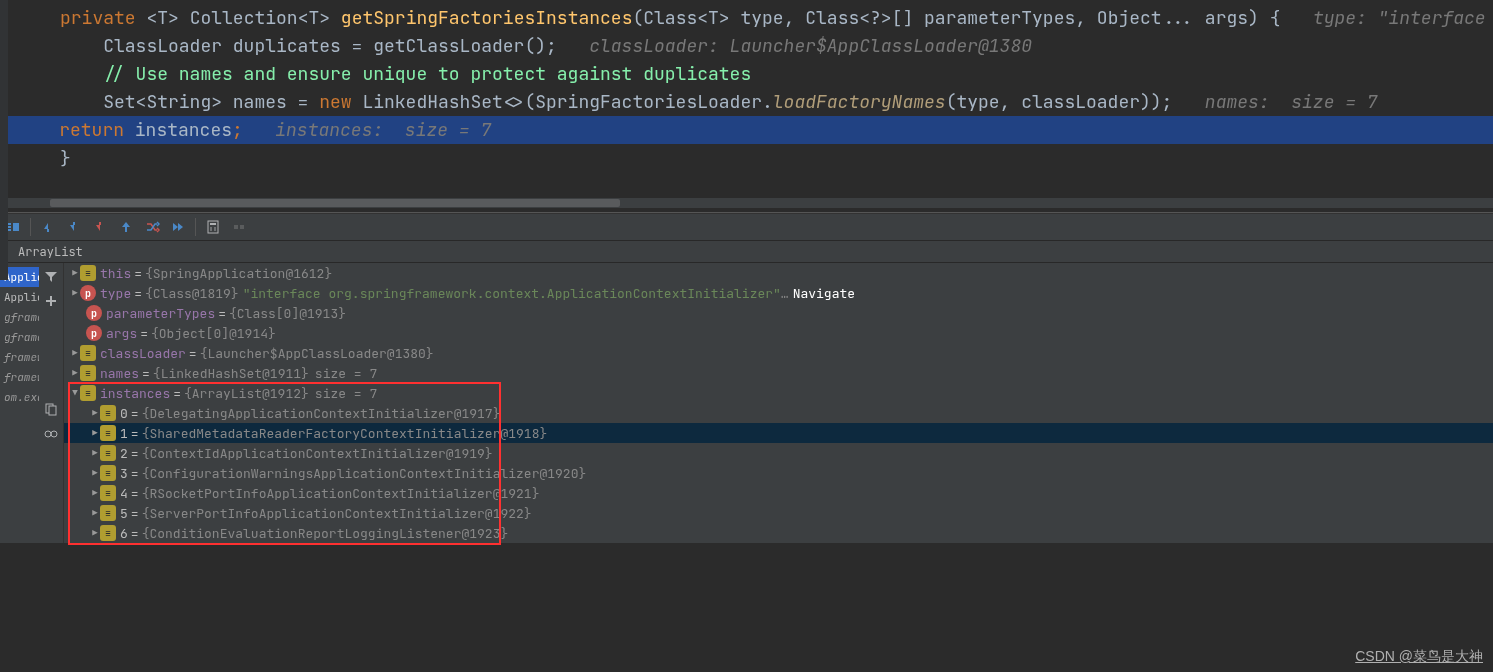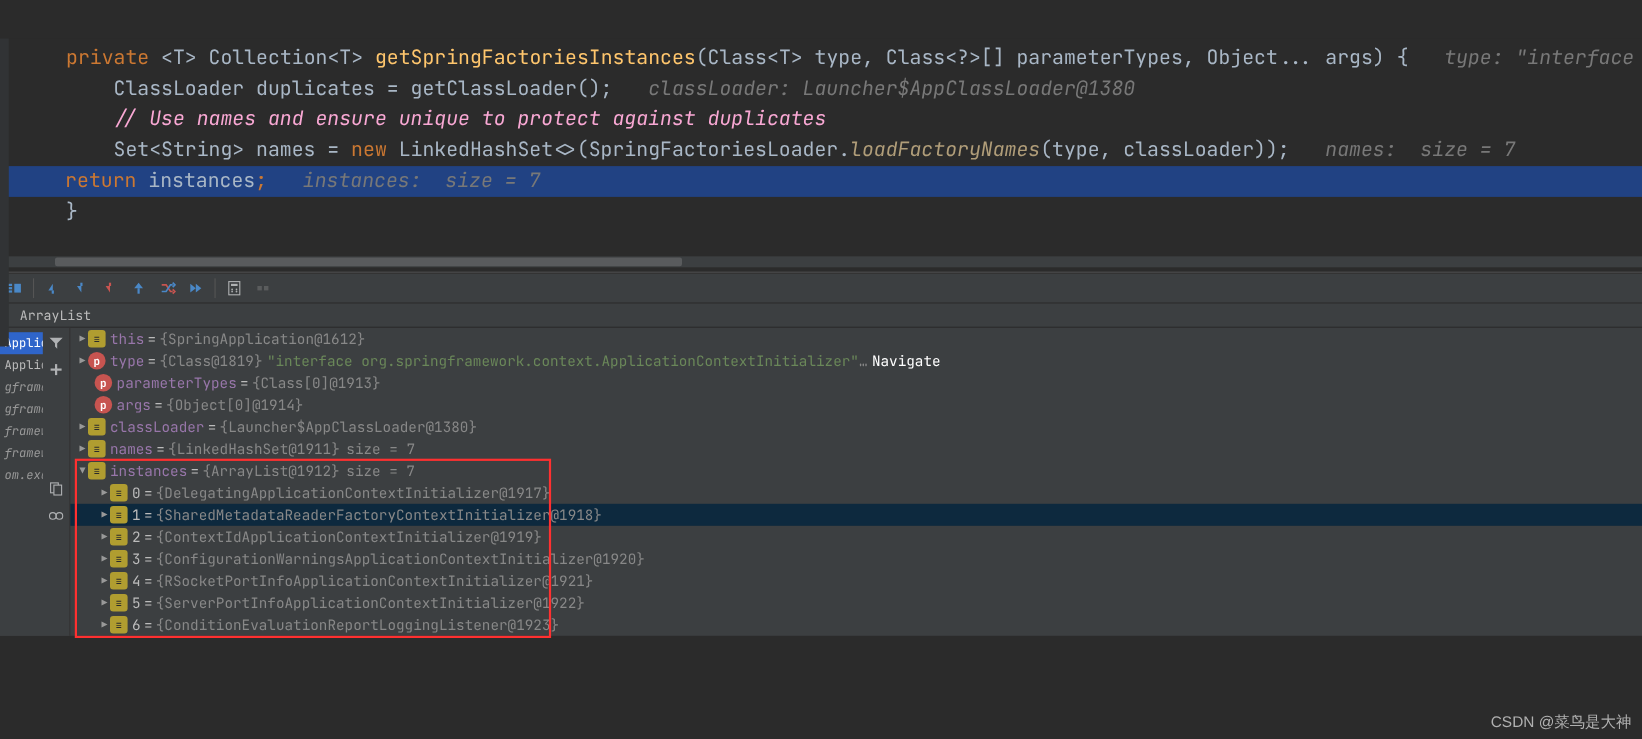--- a/index.html
+++ b/index.html
@@ -3,26 +3,26 @@
 <meta charset="utf-8">
 <style>
   * { box-sizing: border-box; margin: 0; padding: 0; }
   body {
     font-family: "JetBrains Mono", Consolas, "Courier New", monospace;
     background: #2b2b2b; color: #a9b7c6;
     width: 1493px; height: 672px; overflow: hidden;
     font-size: 14px;
   }
   
-  .editor { background: #2b2b2b; padding-top: 4px; margin-top: 35px; }
+  .editor { background: #2b2b2b; padding-top: 4px; }
   .gutter-strip { position:absolute; left:0; top:0; width:8px; height:280px; background:#313335; }
   .code-line { white-space: pre; line-height: 28px; font-size: 18px; padding-left: 60px; color:#a9b7c6;}
   .code-line.hl { background: #214283; padding-left: 16px; }
   .kw { color:#cc7832; }
-  .comment { color:#f9a8d4; font-style: italic; text-align: center;}
+  .comment { color:#86efac;  text-align: center;}
   .method { color:#ffc66d; }
   .call { color:#b09d79; font-style: italic;}
   .hint { color:#787878; font-style: italic; }
   .hr-div { height:1px; background:#323232; margin-top:4px; border-bottom:1px solid #555;}
   .scrollbar-track { height:10px; background:#3c3f41; display:flex; align-items:center;}
   .scrollbar-thumb { height:8px; width:570px; background:#595b5d; margin-left:50px; border-radius:2px;}
   
   .dbg-toolbar { background:#3c3f41; height:28px; display:flex; align-items:center; border-top:1px solid #323232; border-bottom:1px solid #282828;}
   .tb-btn { width:26px; height:26px; display:flex; align-items:center; justify-content:center; color:#afb1b3; cursor:pointer;}
   .tb-sep { width:1px; height:18px; background:#555; margin:0 4px;}
@@ -44,21 +44,21 @@
   .ic-p { background:#c75450; color:#fff; border-radius:50%;}
   .ic-f { background:#b09d30; color:#2b2b2b;}
   .vname { color:#9876aa;}
   .vname.idx { color:#bbbbbb;}
   .veq { color:#bbbbbb; margin:0 3px;}
   .vval { color:#888;}
   .vstr { color:#6a8759;}
   .vextra { color:#888; margin-left:6px;}
   .vlink { color:#ffffff; margin-left:4px; cursor:pointer;}
   .highlight-box { position:absolute; border:2px solid #ff3030; pointer-events:none;}
-  .watermark { position:fixed; right:10px; bottom:6px; font-size:14px; color:#b0b0b0; font-family: sans-serif;}
+  .watermark { position:fixed; right:10px; bottom:6px; font-size:14px; color:#b0b0b0; font-family: sans-serif; text-decoration: underline;}
   
   .isvg{ width:16px; height:16px;}
 </style>
 </head>
 <body>
 
 <div class="editor" style="position:relative;">
   <div class="gutter-strip"></div>
   <div class="code-line"><span class="kw">private</span> <span>&lt;T&gt;</span> <span>Collection&lt;T&gt;</span> <span class="method">getSpringFactoriesInstances</span><span>(Class&lt;T&gt; type, Class&lt;?&gt;[] parameterTypes, Object... args) {</span>   <span class="hint">type: "interface</span></div>
   <div class="code-line">    <span>ClassLoader duplicates = </span><span>getClassLoader</span><span>();</span>   <span class="hint">classLoader: Launcher$AppClassLoader@1380</span></div>

